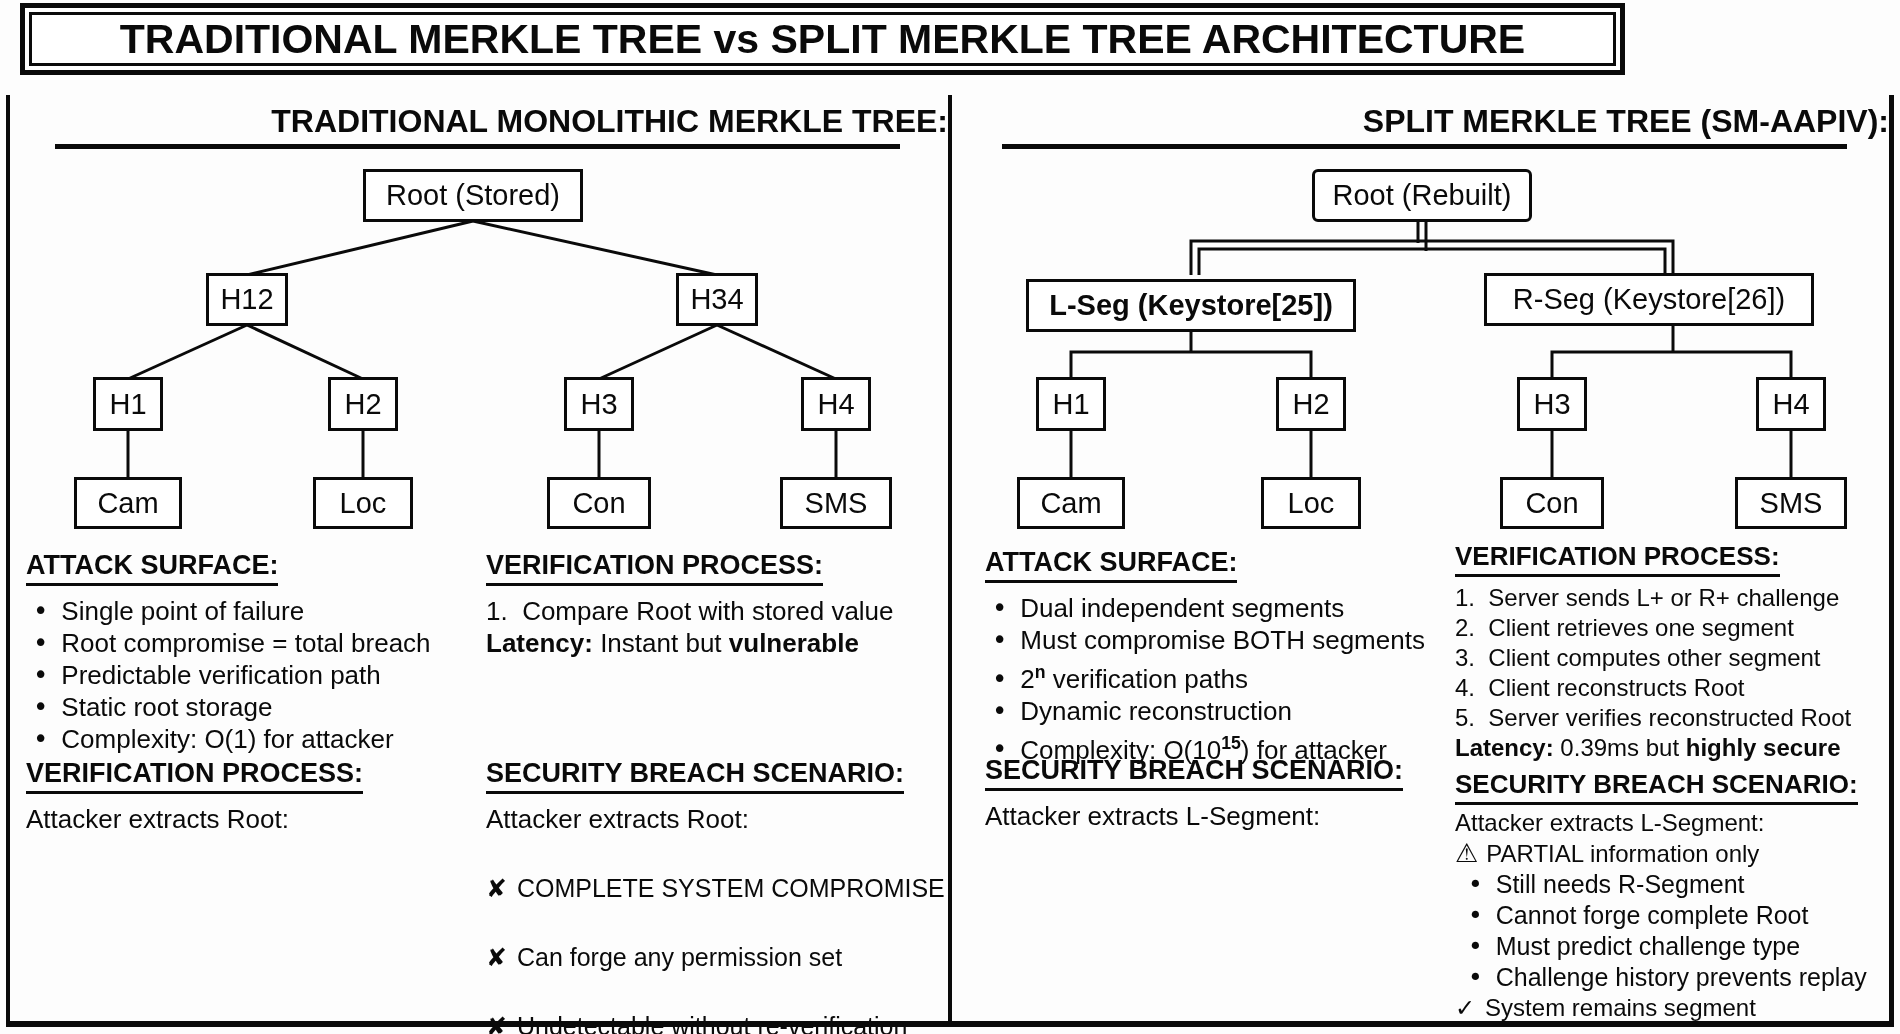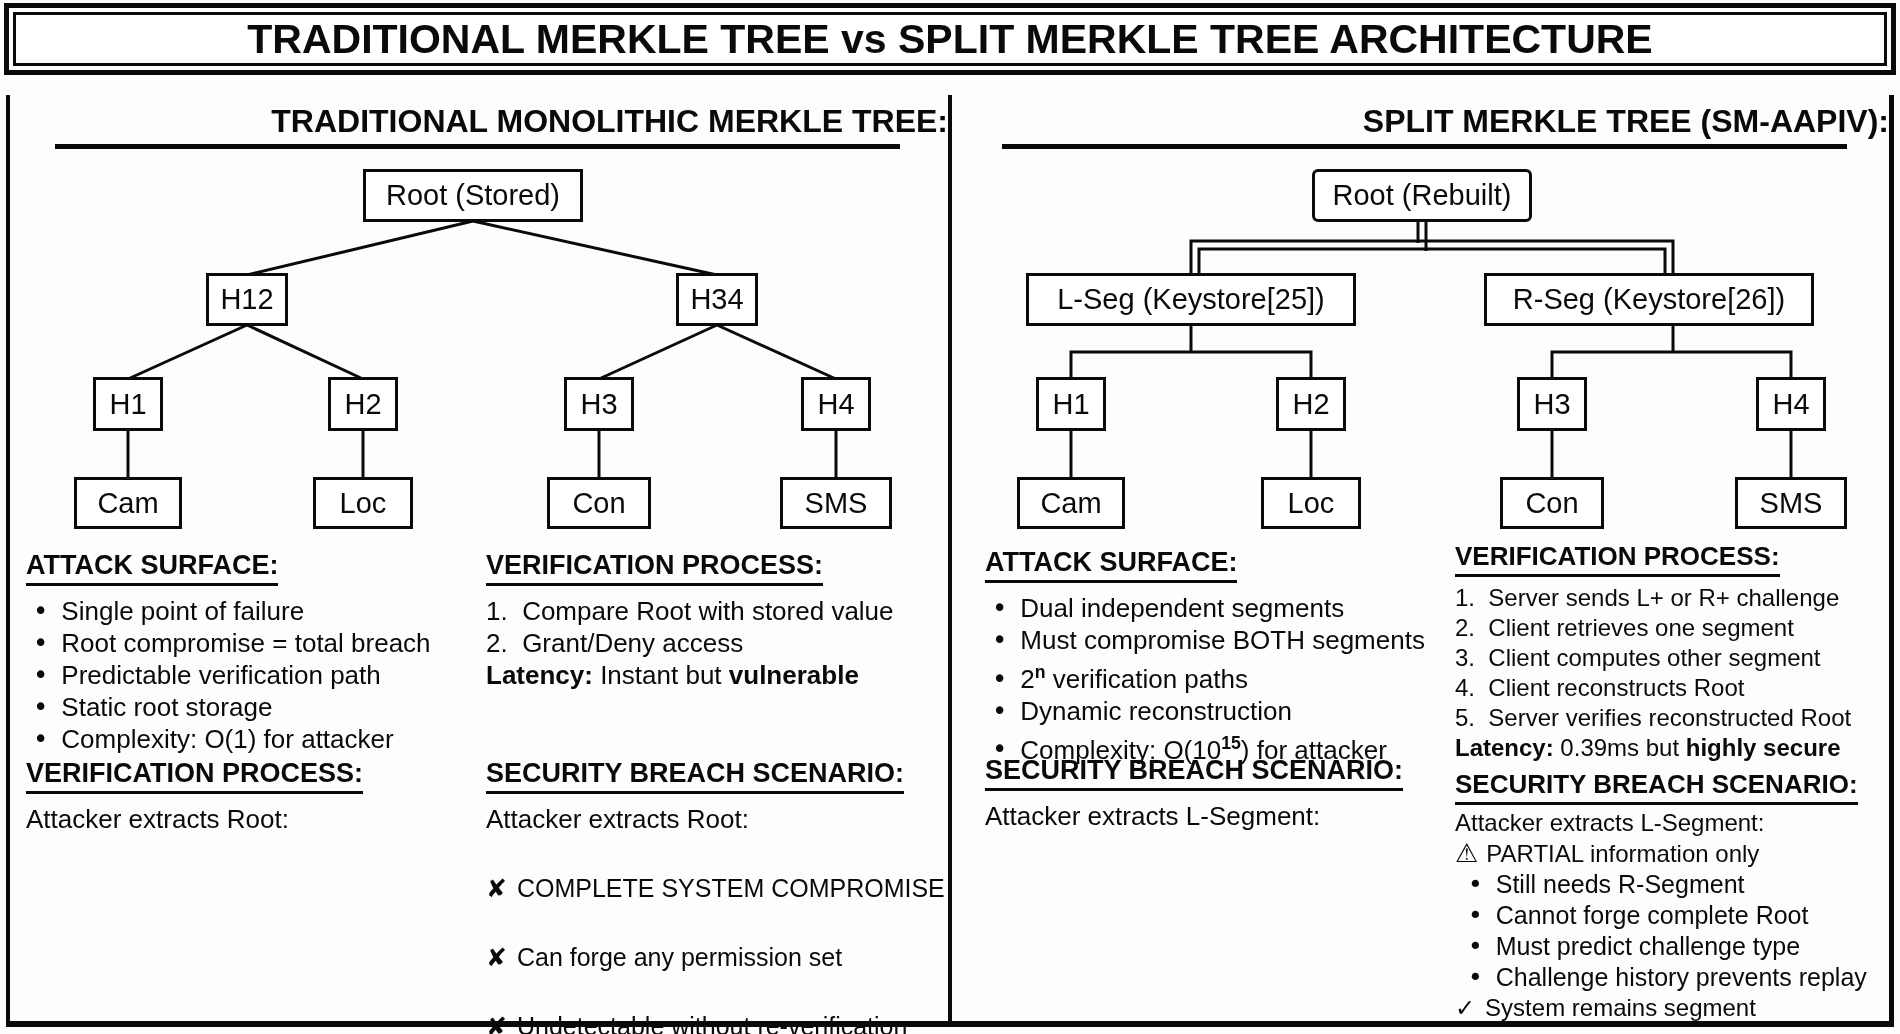--- a/index.html
+++ b/index.html
@@ -1,20 +1,20 @@
 <!DOCTYPE html>
 <html><head>
 <meta charset="utf-8">
 <style>
   * { box-sizing: border-box; margin: 0; padding: 0; }
   html, body { width: 1900px; height: 1034px; background: #fdfdfd; }
   body { position: relative; font-family: "Liberation Sans", sans-serif; color: #0a0a0a; overflow: hidden; }
 
   
-  .banner { position: absolute; left: 4px; top: 3px; width: 1892px; height: 72px; border: 5px solid #0a0a0a; background: #fff; }
+  .banner { position: absolute; left: 20px; top: 3px; width: 1605px; height: 72px; border: 5px solid #0a0a0a; background: #fff; }
   .banner-inner { position: absolute; inset: 4px; border: 3px solid #0a0a0a; display: flex; align-items: center; justify-content: center; }
   .banner-title { font-size: 41px; font-weight: bold; letter-spacing: 0px; white-space: nowrap; }
 
   
   .content { position: absolute; left: 6px; top: 95px; width: 1888px; height: 932px;
              border-left: 4px solid #0a0a0a; border-right: 5px solid #0a0a0a; border-bottom: 6px solid #0a0a0a; background: #fdfdfd; }
   .divider { position: absolute; left: 938px; top: 0; width: 4px; height: 100%; background: #0a0a0a; }
 
   .panel { position: absolute; top: 0; height: 100%; }
   .panel-left  { left: 0; width: 938px; }
@@ -105,21 +105,20 @@
 
     <div class="tblock" style="left:16px;top:663px;">
       <div class="sec-heading">VERIFICATION PROCESS:</div>
       <div class="line">Attacker extracts Root:</div>
     </div>
 
     <div class="tblock" style="left:476px;top:455px;">
       <div class="sec-heading">VERIFICATION PROCESS:</div>
       <ul class="plain">
         <li>1.&nbsp; Compare Root with stored value</li>
-        <li>2.&nbsp; Grant/Deny access</li>
       </ul>
       <div class="line"><b>Latency:</b><span> Instant but </span><b>vulnerable</b></div>
     </div>
 
     <div class="tblock sm" style="left:476px;top:663px;">
       <div class="sec-heading">SECURITY BREACH SCENARIO:</div>
       <div class="line">Attacker extracts Root:</div>
       <ul class="plain gap-top">
         <li><span class="mk-cross">✘</span><span>COMPLETE SYSTEM COMPROMISE</span></li>
         <li><span class="mk-cross">✘</span><span>Can forge any permission set</span></li>
@@ -144,21 +143,21 @@
       <polyline points="119,284 119,257 359,257 359,284"></polyline>
       <line x1="721" y1="230" x2="721" y2="257"></line>
       <polyline points="600,284 600,257 839,257 839,284"></polyline>
       <line x1="119" y1="335" x2="119" y2="384"></line>
       <line x1="359" y1="335" x2="359" y2="384"></line>
       <line x1="600" y1="335" x2="600" y2="384"></line>
       <line x1="839" y1="335" x2="839" y2="384"></line>
     </svg>
 
     <div class="node" style="left:360px;top:74px;width:220px;height:53px;border-radius:6px;">Root (Rebuilt)</div>
-    <div class="node" style="left:74px;top:178px;width:330px;height:53px;">L-Seg (Keystore[25])</div>
+    <div class="node" style="left:74px;top:184px;width:330px;height:53px;font-weight:bold;">L-Seg (Keystore[25])</div>
     <div class="node" style="left:532px;top:178px;width:330px;height:53px;">R-Seg (Keystore[26])</div>
     <div class="node" style="left:84px;top:282px;width:70px;height:54px;">H1</div>
     <div class="node" style="left:324px;top:282px;width:70px;height:54px;">H2</div>
     <div class="node" style="left:565px;top:282px;width:70px;height:54px;">H3</div>
     <div class="node" style="left:804px;top:282px;width:70px;height:54px;">H4</div>
     <div class="node" style="left:65px;top:382px;width:108px;height:52px;">Cam</div>
     <div class="node" style="left:309px;top:382px;width:100px;height:52px;">Loc</div>
     <div class="node" style="left:548px;top:382px;width:104px;height:52px;">Con</div>
     <div class="node" style="left:783px;top:382px;width:112px;height:52px;">SMS</div>
 

